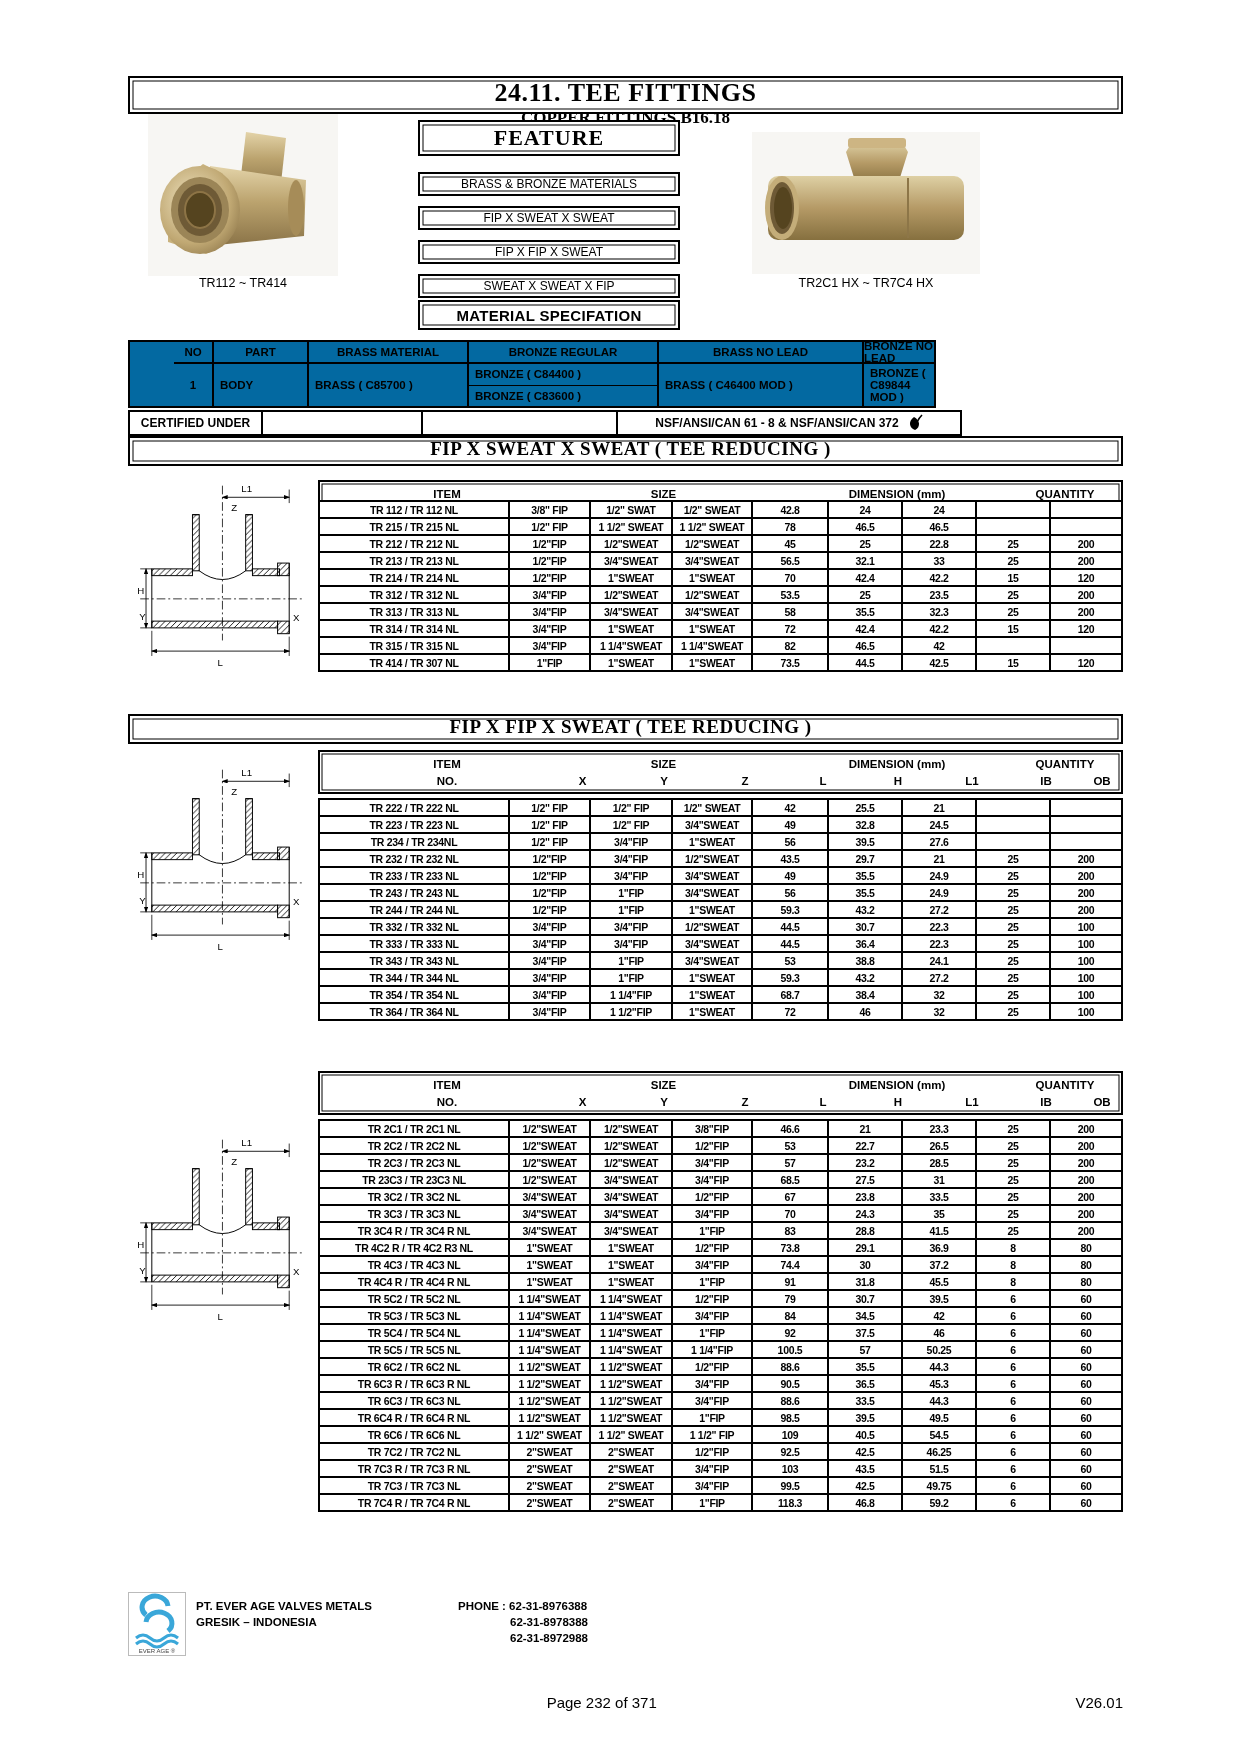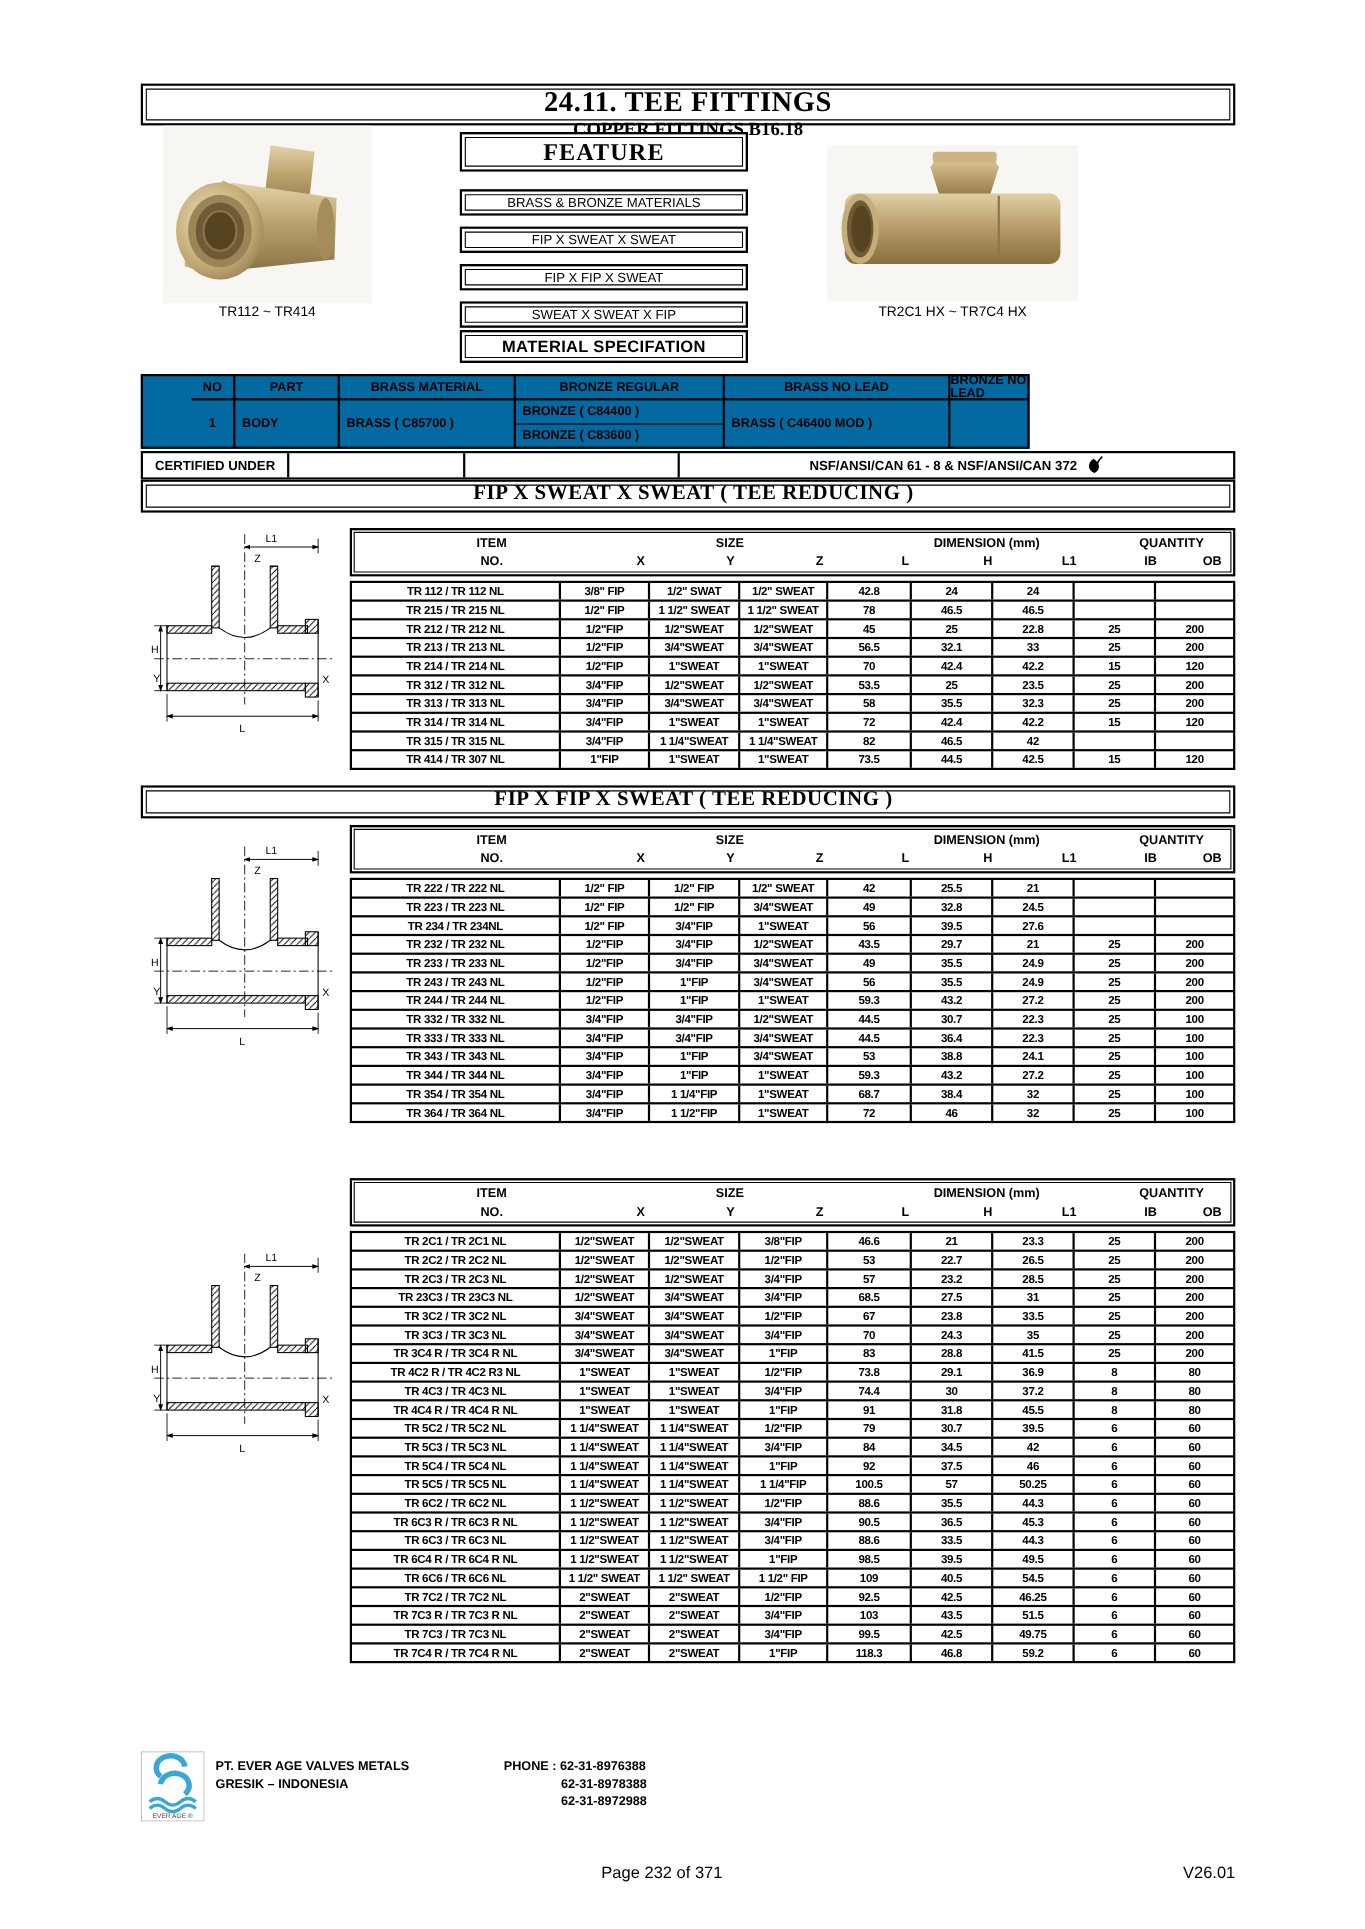--- a/index.html
+++ b/index.html
@@ -28,21 +28,21 @@
   #mattable{left:128px;top:340px;width:808px;border:2.5px solid #000;box-sizing:border-box;background:#0369a1;padding-left:44px;}
   .matgrid{display:grid;grid-template-columns:40px 95px 160px 190px 205px auto;}
   .mth{border-right:2px solid #000;border-bottom:2.5px solid #000;height:20px;display:flex;align-items:center;justify-content:center;font-size:11.5px;font-weight:700;}
   .mtd{border-right:2px solid #000;display:flex;align-items:center;font-size:11.5px;font-weight:700;padding-left:6px;height:42px;box-sizing:border-box;}
   .last{border-right:none!important;}
   .center{justify-content:center;padding-left:0!important;}
   .split{flex-direction:column;align-items:stretch;padding:0!important;}
   .split>div{flex:1;display:flex;align-items:center;padding-left:6px;border-bottom:1.5px solid #000;}
   .split>div:last-child{border-bottom:none;}
 
-  #certbar{left:128px;top:410px;width:995px;height:26px;border:2.5px solid #000;box-sizing:border-box;display:grid;grid-template-columns:133px 160px 195px auto;}
+  #certbar{left:128px;top:410px;width:834px;height:26px;border:2.5px solid #000;box-sizing:border-box;display:grid;grid-template-columns:133px 160px 195px auto;}
   .certcell{border-right:2px solid #000;display:flex;align-items:center;justify-content:center;font-size:12px;font-weight:700;}
   #certval{gap:8px;}
 
   
   .sect-title{left:128px;width:995px;height:30px;display:flex;align-items:center;padding-left:10px;box-sizing:border-box;font-size:19px;letter-spacing:0.5px;}
 
   
   .itable{--cols:190px 81px 82px 80px 76px 74px 74px 74px auto;width:805px;box-sizing:border-box;background:#fff;}
   .ithead{border:2.5px solid #000;box-shadow:inset 0 0 0 1.5px #fff, inset 0 0 0 2.5px #000;padding:3px 0;}
   .hrow{display:grid;grid-template-columns:var(--cols);height:17px;padding-left:32px;}
@@ -141,20 +141,21 @@
     </div>
     <div class="matgrid">
       <div class="mtd center">1</div>
       <div class="mtd">BODY</div>
       <div class="mtd">BRASS ( C85700 )</div>
       <div class="mtd split">
         <div>BRONZE ( C84400 )</div>
         <div>BRONZE ( C83600 )</div>
       </div>
       <div class="mtd">BRASS ( C46400 MOD )</div>
+      <div class="mtd last">BRONZE ( C89844 MOD )</div>
     </div>
   </div>
 
   <div class="abs" id="certbar">
     <div class="certcell">CERTIFIED UNDER</div>
     <div class="certcell"></div>
     <div class="certcell"></div>
     <div class="certcell last" id="certval">
       <span>NSF/ANSI/CAN 61 - 8 &amp; NSF/ANSI/CAN 372</span>
       <svg width="16" height="18" viewBox="0 0 16 18">
@@ -228,21 +229,21 @@
         <div class="hcell">X</div>
         <div class="hcell">Y</div>
         <div class="hcell">Z</div>
         <div class="hcell">L</div>
         <div class="hcell">H</div>
         <div class="hcell">L1</div>
         <div class="hcell">IB</div>
         <div class="hcell">OB</div>
       </div>
   </div>
-  <div class="abs itable itbody" style="left:318px;top:528px;">
+  <div class="abs itable itbody" style="left:318px;top:500px;">
       <div class="trow">
         <div class="tcell">TR 112 / TR 112 NL</div>
         <div class="tcell">3/8" FIP</div>
         <div class="tcell">1/2" SWAT</div>
         <div class="tcell">1/2" SWEAT</div>
         <div class="tcell">42.8</div>
         <div class="tcell">24</div>
         <div class="tcell">24</div>
         <div class="tcell"></div>
         <div class="tcell"></div>

